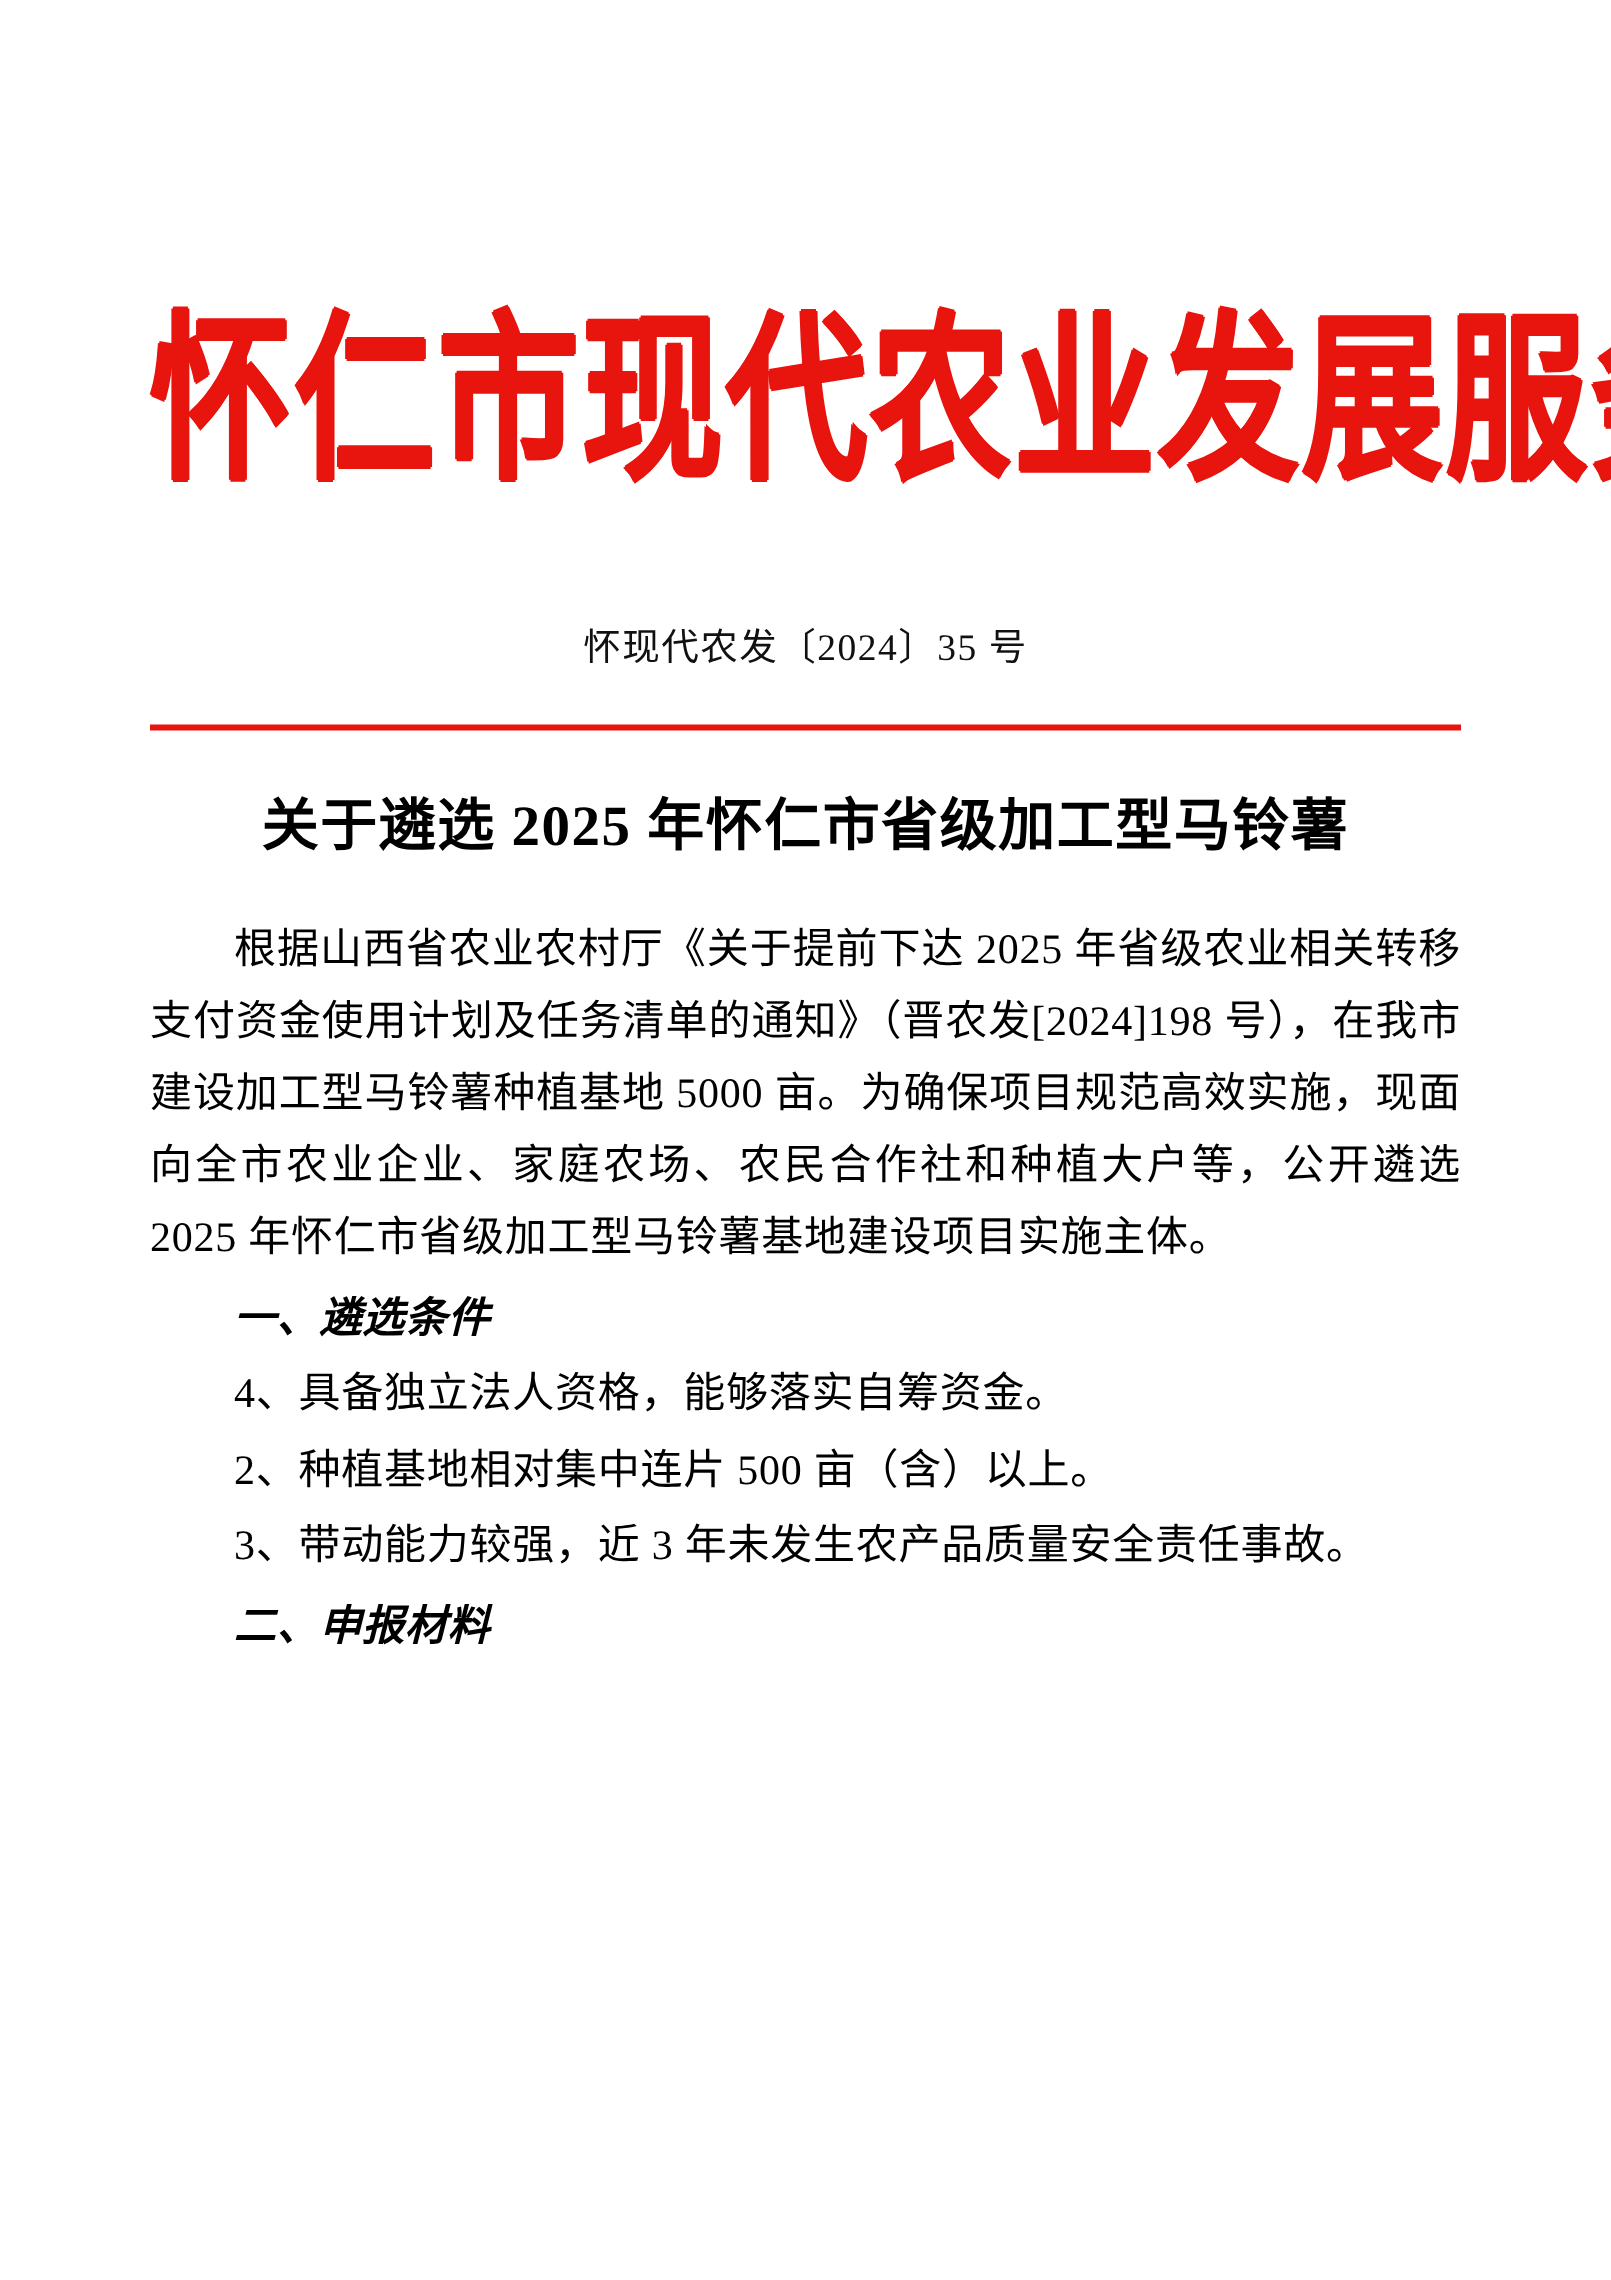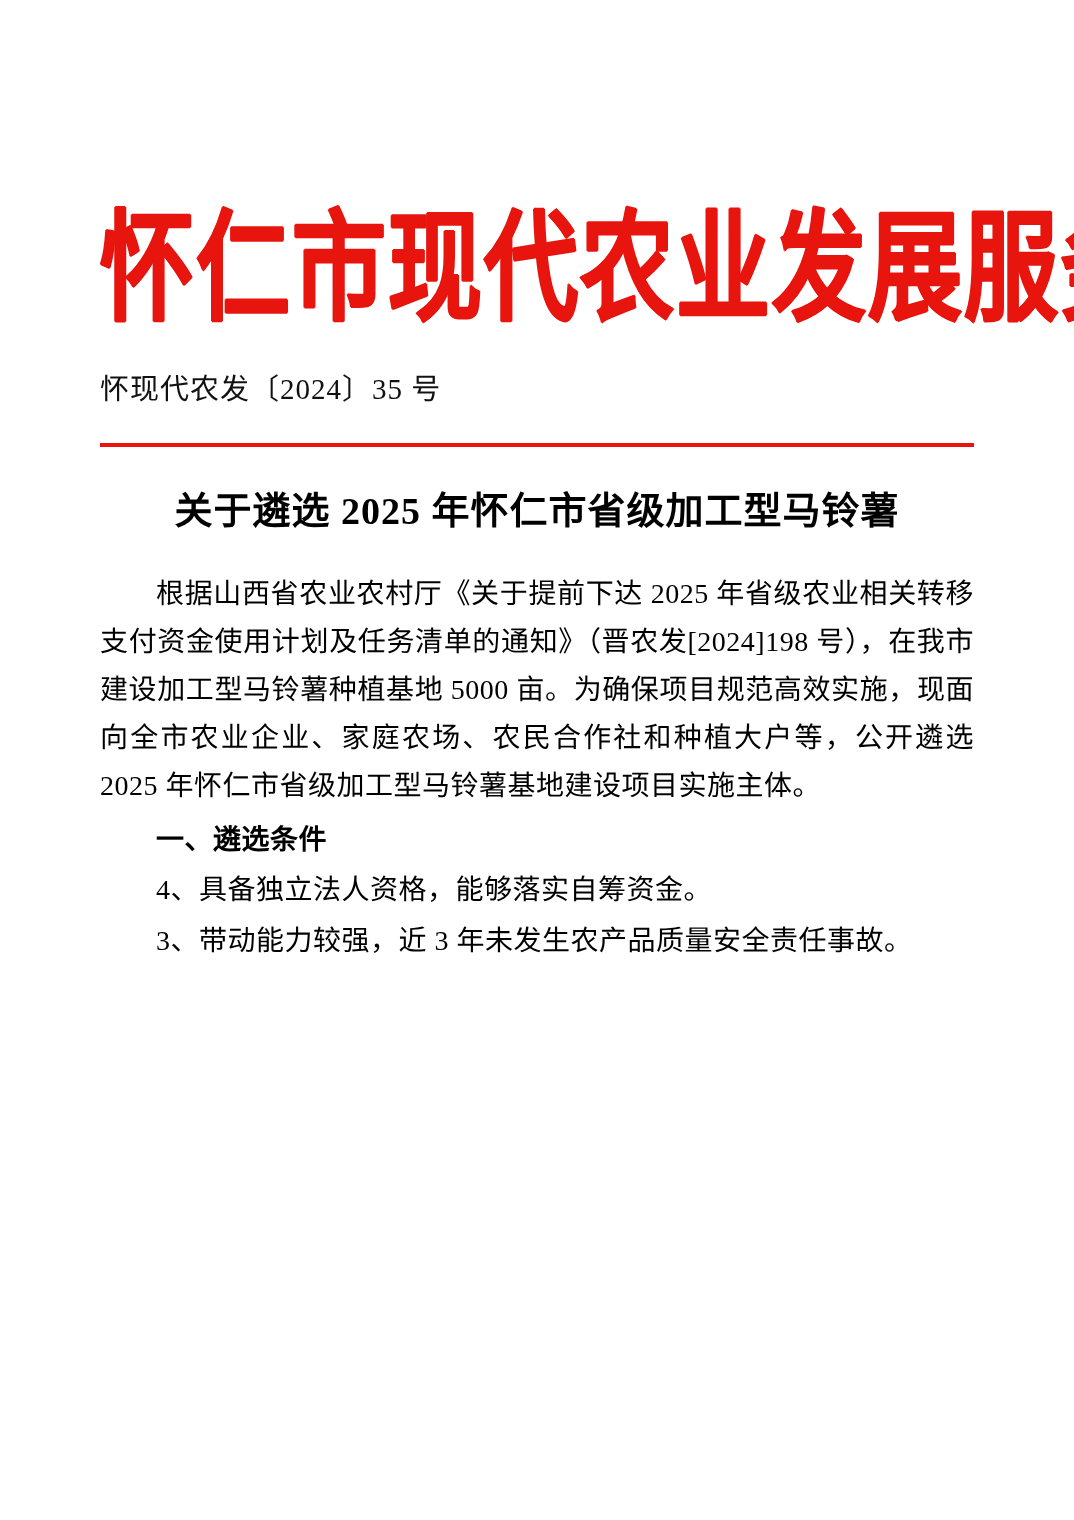--- a/index.html
+++ b/index.html
@@ -39,22 +39,23 @@
     transform-origin: center top;
     text-shadow:
       1px 0 0 #e8140e,
       -1px 0 0 #e8140e,
       0 1px 0 #e8140e,
       0 -1px 0 #e8140e;
   }
 
   
   .doc-number {
-    margin-top: 58px;
-    font-size: 29px;
+    margin-top: 104px;
+    text-align: center;
+    font-size: 25px;
     letter-spacing: 1px;
     color: #111;
   }
 
   
   .red-rule {
     margin: 36px auto 0 auto;
     width: 100%;
     height: 4px;
     background: #e8140e;
@@ -83,20 +84,21 @@
     letter-spacing: 0.5px;
   }
   .para {
     text-indent: 2em;
     margin: 0 0 2px 0;
   }
   .section-heading {
     text-indent: 2em;
     font-weight: bold;
     margin: 6px 0 2px 0;
+    font-style: italic;
   }
   .item {
     text-indent: 2em;
     margin: 0 0 2px 0;
   }
 </style>
 </head>
 <body>
 
 <div class="page">
@@ -111,18 +113,20 @@
     <span class="line">关于遴选 2025 年怀仁市省级加工型马铃薯</span>
   </div>
 
   <div class="body-text">
 
     <p class="para">根据山西省农业农村厅《关于提前下达 2025 年省级农业相关转移支付资金使用计划及任务清单的通知》（晋农发[2024]198 号），在我市建设加工型马铃薯种植基地 5000 亩。为确保项目规范高效实施，现面向全市农业企业、家庭农场、农民合作社和种植大户等，公开遴选 2025 年怀仁市省级加工型马铃薯基地建设项目实施主体。</p>
 
     <p class="section-heading">一、遴选条件</p>
 
     <p class="item">4、具备独立法人资格，能够落实自筹资金。</p>
+    <p class="item">2、种植基地相对集中连片 500 亩（含）以上。</p>
     <p class="item">3、带动能力较强，近 3 年未发生农产品质量安全责任事故。</p>
 
+    <p class="section-heading">二、申报材料</p>
 
   </div>
 
 </div>
 
 </body></html>

